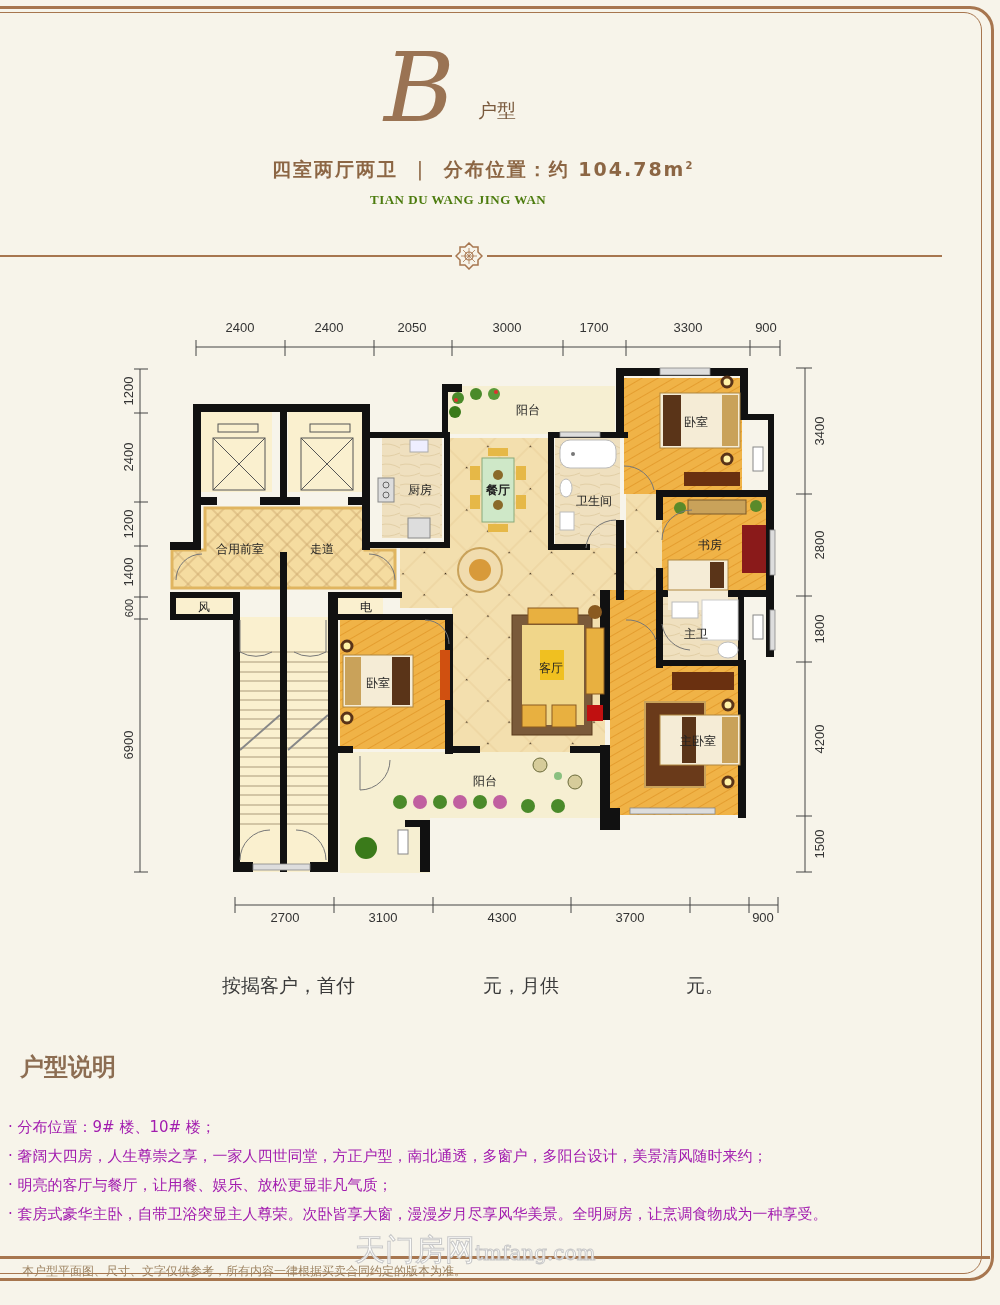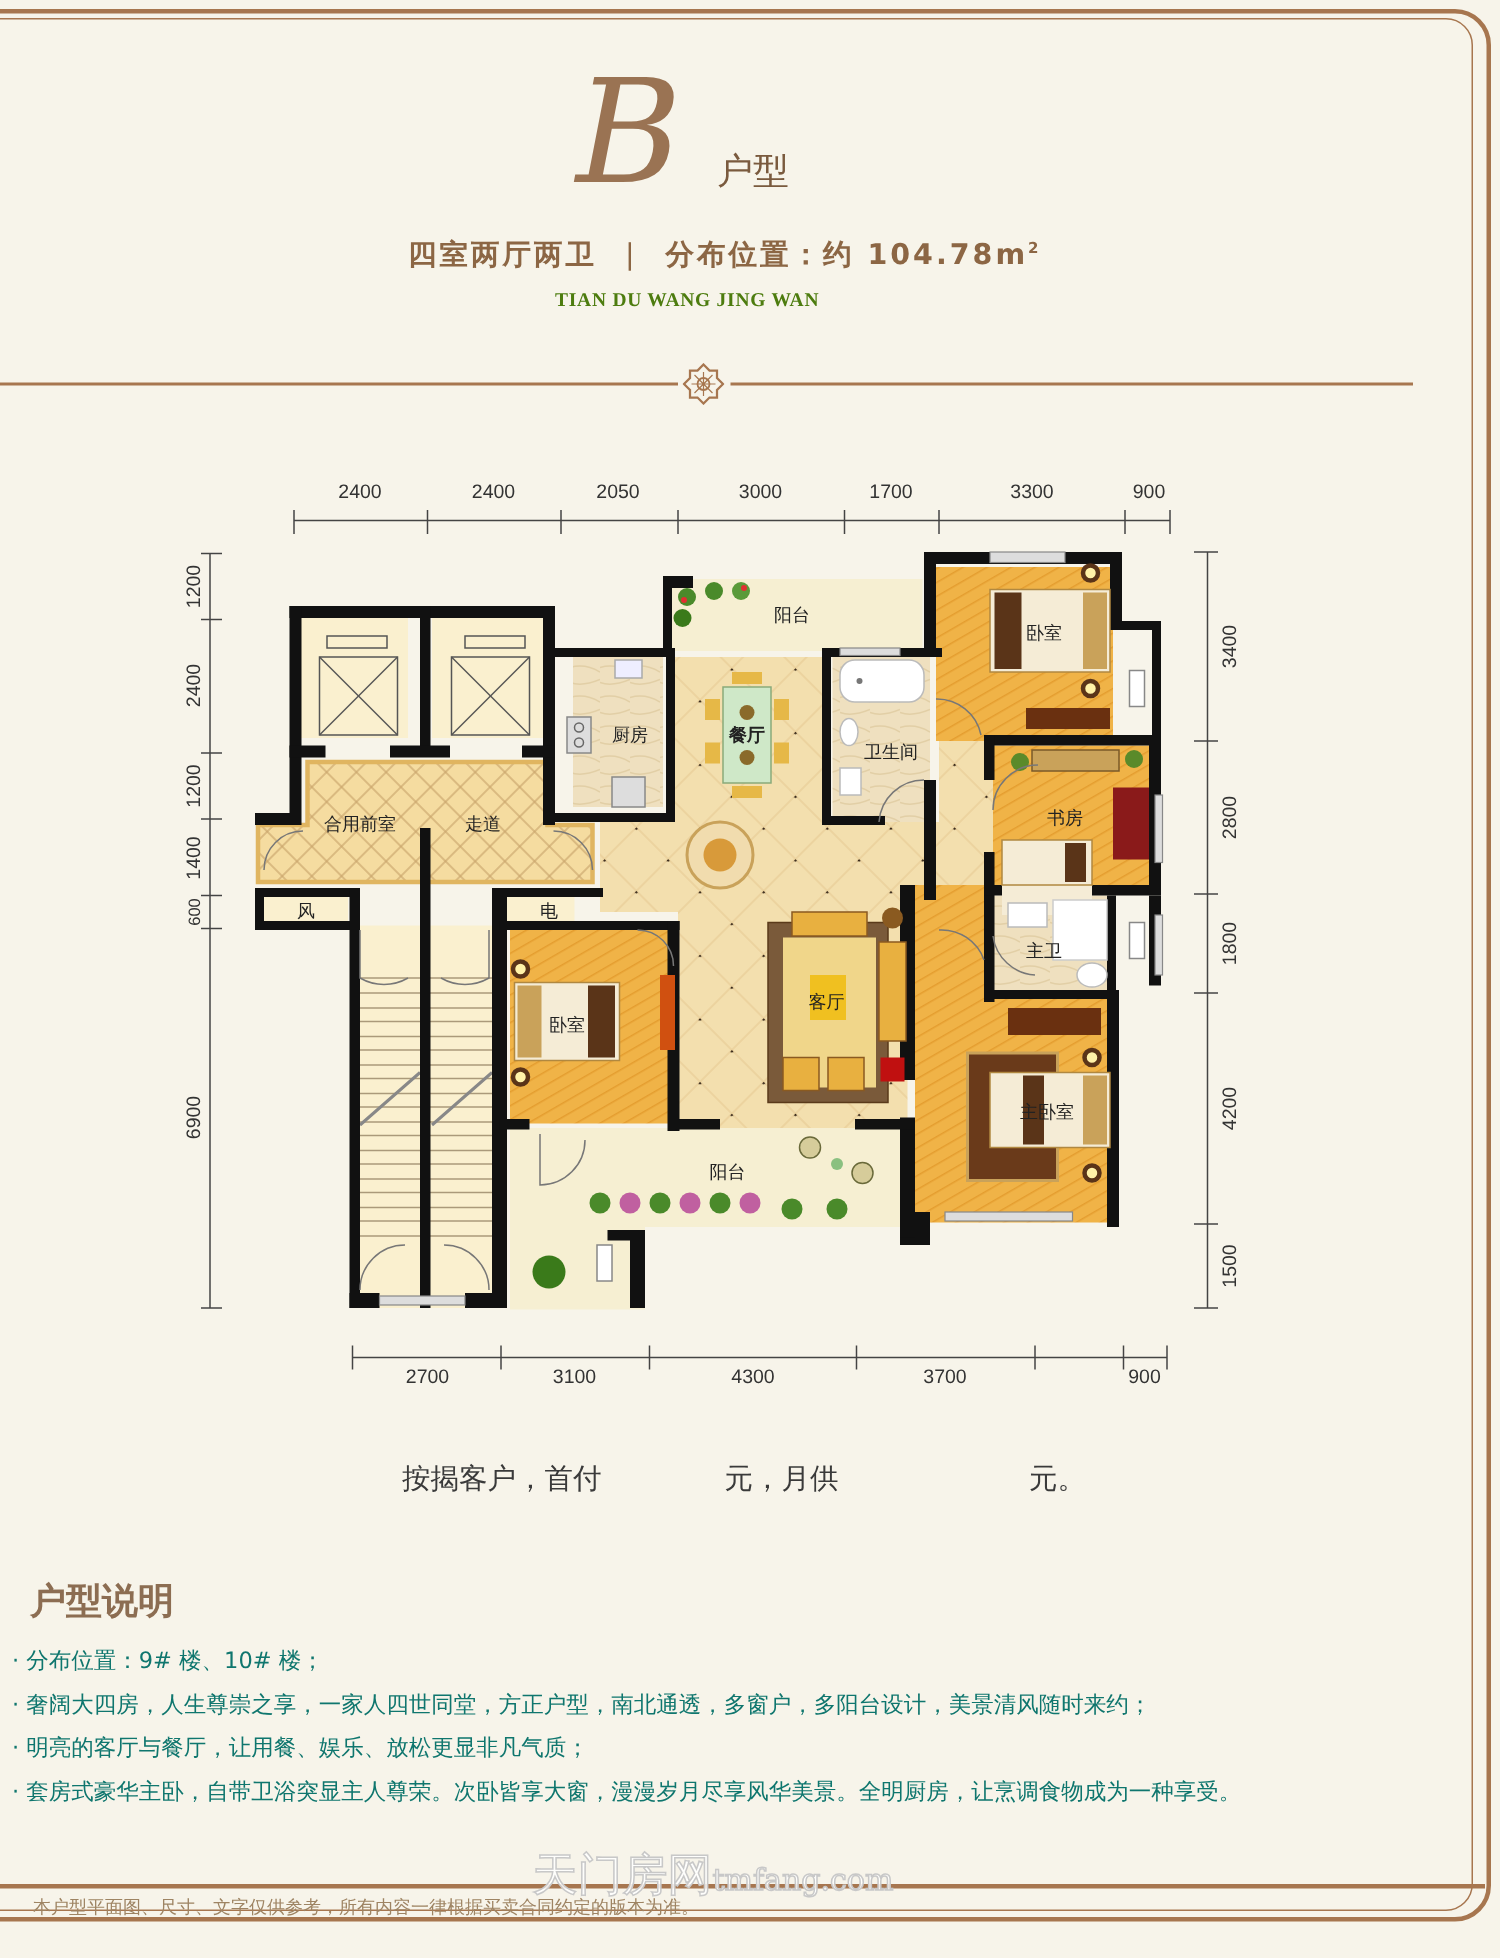--- a/index.html
+++ b/index.html
@@ -17,21 +17,21 @@
     position: absolute; left: -10px; top: 12px; width: 992px; height: 1262px;
     border: 1px solid #a7764f; border-radius: 0 18px 18px 0; box-sizing: border-box;
   }
   .title-b {
     position: absolute; left: 384px; top: 40px;
     font-family: "DejaVu Serif", "Liberation Serif", serif; font-style: italic;
     font-size: 96px; color: #9a7353; line-height: 1;
   }
   .title-hx {
     position: absolute; left: 478px; top: 98px;
-    font-size: 24px; color: #7a5a3e;
+    font-size: 19px; color: #7a5a3e;
   }
   .subtitle {
     position: absolute; left: 272px; top: 157px;
     font-size: 19px; font-weight: bold; color: #8c6644; letter-spacing: 2px;
     white-space: nowrap;
   }
   .subtitle sup { font-size: 10px; }
   .sub-en {
     position: absolute; left: 370px; top: 192px;
     font-family: Liberation Serif, serif; font-weight: bold;
@@ -45,21 +45,21 @@
   }
   .plan { position: absolute; left: 0; top: 0; }
   .price-line {
     position: absolute; top: 973px; font-size: 19px; color: #3a3a3a;
     white-space: nowrap;
   }
   .desc-title {
     position: absolute; left: 20px; top: 1051px; font-size: 24px; font-weight: bold; color: #8c6d52;
   }
   .desc-item {
-    position: absolute; left: 8px; font-size: 15px; color: #0f766e; white-space: nowrap;
+    position: absolute; left: 8px; font-size: 15px; color: #a21caf; white-space: nowrap; margin-top: 20px;
   }
   .disclaimer {
     position: absolute; left: 22px; top: 1263px; font-size: 12px; color: #9e8463;
     font-family: "DejaVu Serif", "Liberation Serif", serif; white-space: nowrap;
   }
   .bottom-line {
     position: absolute; left: 0; top: 1256px; width: 990px; height: 3px; background: #a7764f;
   }
   .watermark {
     position: absolute; left: 355px; top: 1230px; font-size: 30px; font-weight: normal;
@@ -452,21 +452,21 @@
     <text x="204" y="611" text-anchor="middle">风</text>
     <text x="366" y="611" text-anchor="middle">电</text>
     <text x="696" y="638" text-anchor="middle">主卫</text>
     <text x="378" y="687" text-anchor="middle">卧室</text>
     <text x="551" y="672" text-anchor="middle">客厅</text>
     <text x="698" y="745" text-anchor="middle">主卧室</text>
     <text x="485" y="785" text-anchor="middle">阳台</text>
   </g>
 </svg>
 
-<div class="price-line" style="left:222px;margin-left:46px;">按揭客户，首付</div>
+<div class="price-line" style="left:222px;">按揭客户，首付</div>
 <div class="price-line" style="left:483px;">元，月供</div>
 <div class="price-line" style="left:686px;">元。</div>
 
 <div class="desc-title">户型说明</div>
 <div class="desc-item" style="top:1098px;">· 分布位置：9# 楼、10# 楼；</div>
 <div class="desc-item" style="top:1127px;">· 奢阔大四房，人生尊崇之享，一家人四世同堂，方正户型，南北通透，多窗户，多阳台设计，美景清风随时来约；</div>
 <div class="desc-item" style="top:1156px;">· 明亮的客厅与餐厅，让用餐、娱乐、放松更显非凡气质；</div>
 <div class="desc-item" style="top:1185px;">· 套房式豪华主卧，自带卫浴突显主人尊荣。次卧皆享大窗，漫漫岁月尽享风华美景。全明厨房，让烹调食物成为一种享受。</div>
 <div class="disclaimer">本户型平面图、尺寸、文字仅供参考，所有内容一律根据买卖合同约定的版本为准。</div>
 

